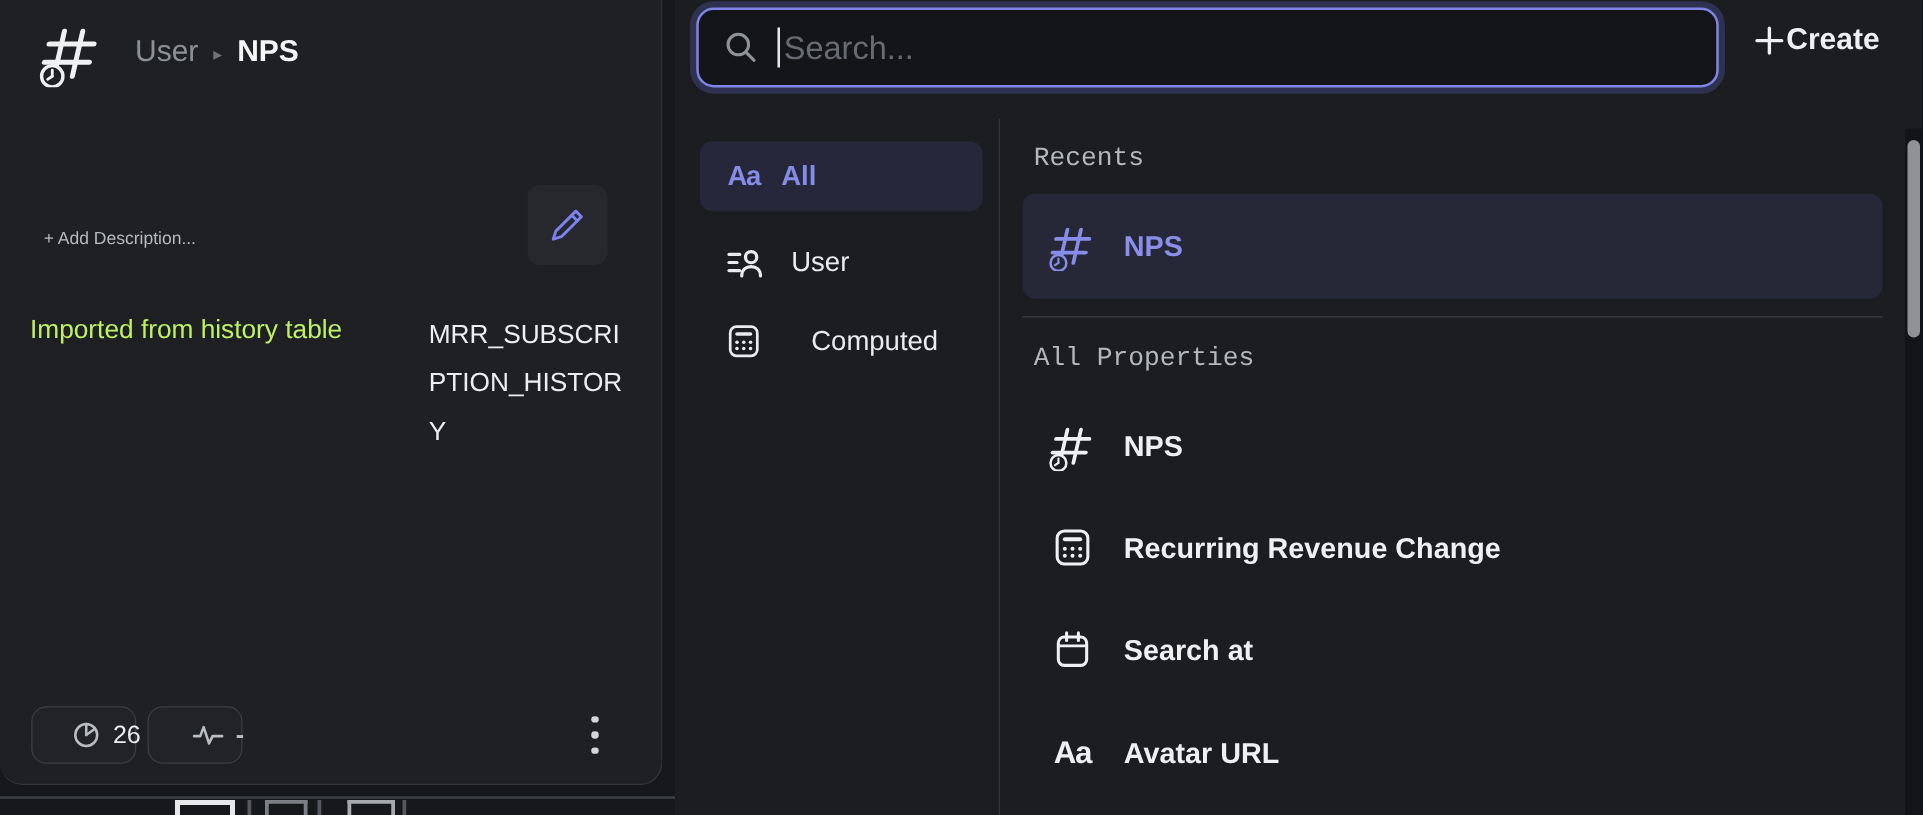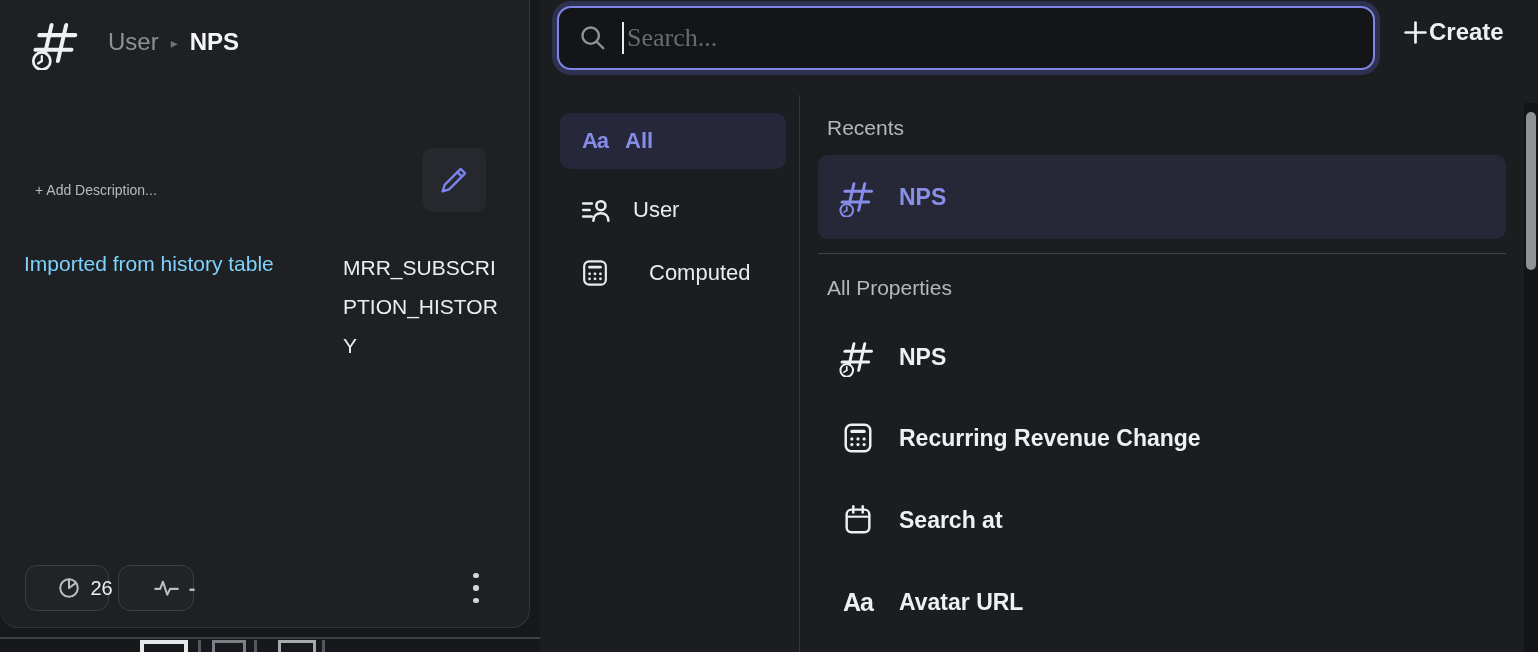--- a/index.html
+++ b/index.html
@@ -43,21 +43,21 @@
   }
   .recent-badge .label { font-size:21px; }
 
   .add-desc { position:absolute; left:35px; top:182px; font-size:14px; color:#b7bac0; cursor:default; }
   .edit-btn {
     position:absolute; left:422px; top:148px; width:64px; height:64px;
     background:#26282d; border-radius:10px;
     display:flex; align-items:center; justify-content:center; color:#7b83ee;
   }
 
-  .info-label { position:absolute; left:24px; top:252px; font-size:21px; color:#7dd3fc; }
+  .info-label { position:absolute; left:24px; top:252px; font-size:21px; color:#bef264; }
   .info-value {
     position:absolute; left:343px; top:248px; width:160px;
     font-size:21px; line-height:39px; color:#eceef0; word-break:break-all;
   }
 
   .stat-pill {
     position:absolute; top:565px; height:46px;
     border:1px solid #3b3e44; background:#212327; border-radius:12px;
     display:flex; align-items:center; justify-content:center; gap:9px;
     color:#b9bcc1;
@@ -71,21 +71,21 @@
     display:flex; flex-direction:column; align-items:center; justify-content:center; gap:7px; }
   .kebab i { width:5.5px; height:5.5px; border-radius:50%; background:#d3d5d8; }
 
   
   .modal { position:absolute; left:540px; top:0; width:998px; height:652px; background:#1b1d21; }
 
   .search-wrap {
     position:absolute; left:17px; top:6px; width:818px; height:64px;
     background:#141519; border:2px solid #7e85e6; border-radius:14px;
     box-shadow:0 0 0 5px rgba(94,99,189,0.30);
-    display:flex; align-items:center; padding-left:20px;font-family:Liberation Serif, serif;
+    display:flex; align-items:center; padding-left:20px;
   }
   .search-wrap .mag { color:#8f9298; margin-right:15px; }
   .caret { width:2px; height:32px; background:#e8e9ea; margin-right:3px; }
   .search-input {
     flex:1; background:transparent; border:none; outline:none;
     font-family:inherit; font-size:26px; color:#e9eaec;
   }
   .search-input::placeholder { color:#686b71; }
 
   .create-btn { position:absolute; left:862px; top:18px; display:flex; align-items:center; color:#eef0f2; }
@@ -96,21 +96,21 @@
   .cat-all { top:113px; height:56px; background:#26273a; color:#858ce8; padding-left:14px; }
   .cat-all .glyph { font-size:22px; font-weight:700; letter-spacing:-1px; }
   .cat-all .label { font-size:22px; font-weight:600; margin-left:9px; }
   .cat-plain { height:52px; color:#e9ebed; padding-left:14px; }
   .cat-user { top:184px; }
   .cat-computed { top:247px;gap:16px; }
   .cat-plain .label { font-size:22px; font-weight:500; margin-left:17px; }
 
   .divider-v { position:absolute; left:259px; top:95px; width:1px; height:557px; background:#33363c; }
 
-  .sect-hdr { position:absolute; left:287px; font-size:21px; color:#b4b7bd; }
+  .sect-hdr { position:absolute; left:287px; font-size:21px; color:#b4b7bd;font-family:Liberation Mono, monospace; }
   .hdr-recents { top:116px; }
   .hdr-allprops { top:276px; }
 
   .result-row { position:absolute; left:278px; width:688px; display:flex; align-items:center; padding-left:14px; border-radius:10px; }
   .result-row .icon-cell { width:52px; display:flex; justify-content:center; }
   .result-row .label { font-size:23px; font-weight:600; margin-left:15px; color:#eef0f2; }
   .row-recents-nps { top:155px; height:84px; background:#262838; color:#868de8; --icon-bg:#262838; }
   .row-recents-nps .label { color:#8a90e9; }
   .row-item { height:58px; color:#eef0f2; --icon-bg:#1b1d21; }
   .row-nps { top:328px; } .row-rrc { top:409px; } .row-updated { top:491px; } .row-avatar { top:573px; }

